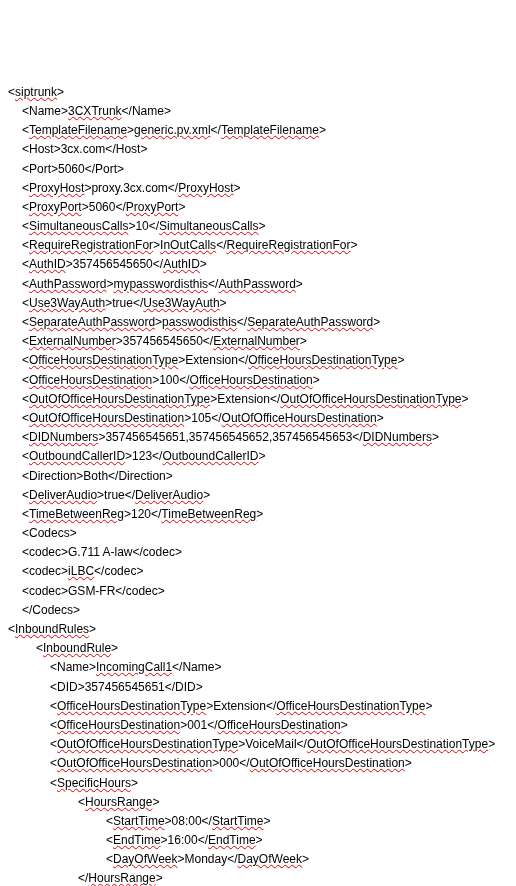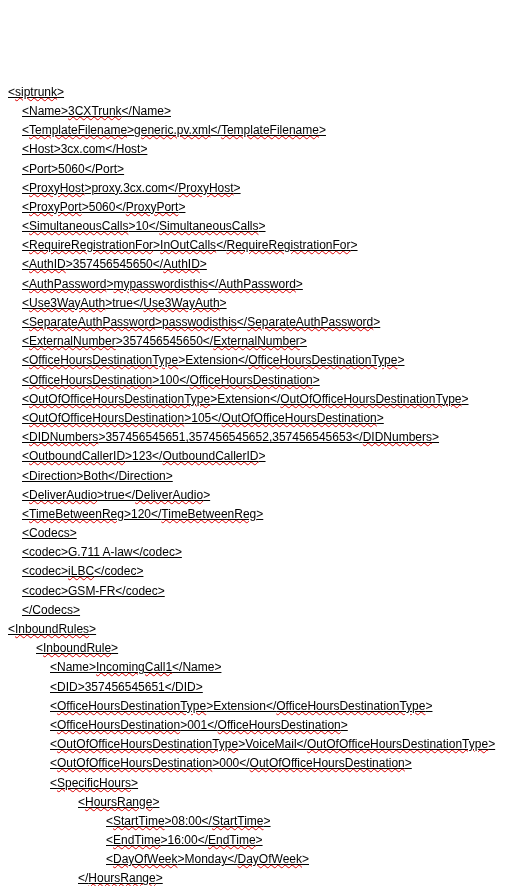--- a/index.html
+++ b/index.html
@@ -5,21 +5,21 @@
   body {
     font-family: Arial, Helvetica, sans-serif;
     font-size: 12px;
     color: #000;
     background: #fff;
     margin: 0;
     padding: 6px 8px;
     line-height: 1.6;
     white-space: pre;
   }
-  .line { display: block; text-decoration: underline; }
+  .line { display: block; }
   .err {
     text-decoration-line: underline;
     text-decoration-style: wavy;
     text-decoration-color: #d00;
     text-decoration-thickness: 1px;
   }
   .text { color: #000; }
 </style>
 </head>
 <body>

